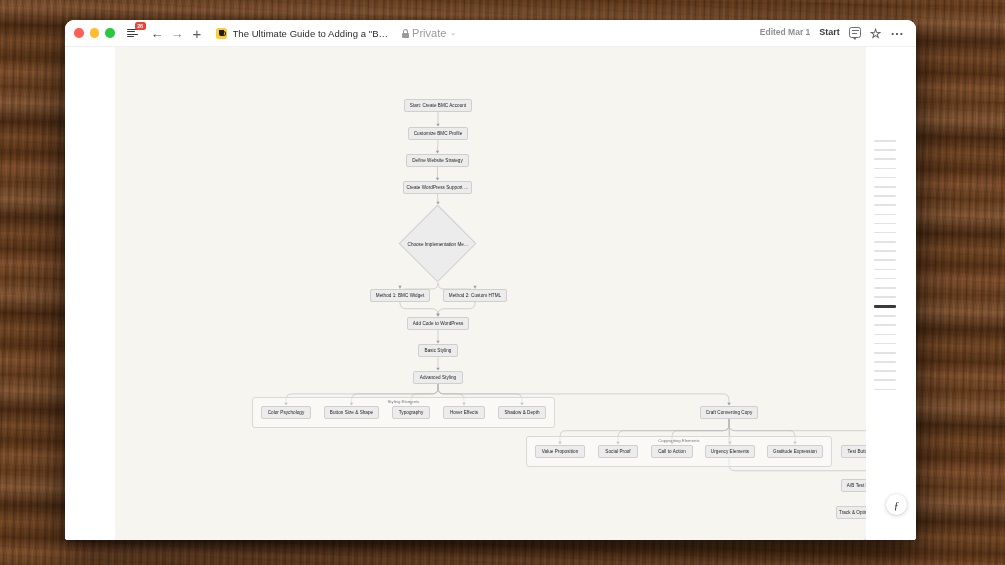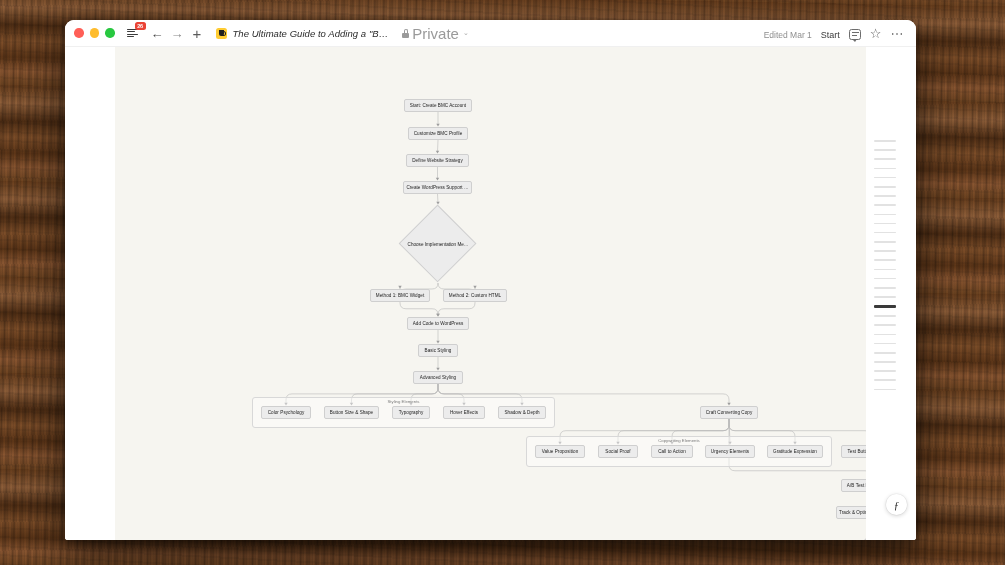--- a/index.html
+++ b/index.html
@@ -74,32 +74,32 @@
     background: #ffcc33; margin-left: 7px; margin-right: 6px;
     display: flex; align-items: center; justify-content: center;
     flex: none;
   }
   .favicon .cup { width:5px; height:6px; background:#1f1f1f; border-radius:0 0 2px 2px; position:relative; }
   .favicon .cup:after { content:""; position:absolute; right:-2.2px; top:1px; width:2.4px; height:2.6px;
                         border:1px solid #1f1f1f; border-left:none; border-radius:0 3px 3px 0; }
 
   .doc-title {
     font-size: 9.5px; color: #2b2b2b; white-space: nowrap;
-    overflow: hidden; max-width: 210px; letter-spacing: .05px; font-style: italic;
+    overflow: hidden; max-width: 210px; letter-spacing: .05px;
   }
   .privacy { display:flex; align-items:center; gap:3px; margin-left: 14px; color:#9a9a9a; }
   .lock-ico { width: 7px; height: 9px; position: relative; flex:none; }
   .lock-ico .body { position:absolute; bottom:0; width:7px; height:5px; background:#9a9a9a; border-radius:1px; }
   .lock-ico .shackle { position:absolute; top:0; left:1.4px; width:4.2px; height:4.4px;
                        border:1.1px solid #9a9a9a; border-bottom:none; border-radius:3px 3px 0 0; }
-  .privacy-label { font-size: 15px; }
+  .privacy-label { font-size: 11px; }
   .chev { font-size: 7px; color:#a8a8a8; margin-left:1px; }
 
   .tb-spacer { flex: 1; }
-  .tb-right { display: flex; align-items: flex-end; gap: 9px; padding-right: 3px; }
+  .tb-right { display: flex; align-items: flex-start; gap: 9px; padding-right: 3px; font-weight: bold; }
   .edited { font-size: 8.5px; color: #8e8e8e; }
   .share { font-size: 9px; color: #3a3a3a; }
   .cmt-ico { width: 12px; height: 11px; border: 1.2px solid #6d6d6d; border-radius: 2.5px; position: relative; }
   .cmt-ico:after { content:""; position:absolute; left:2.5px; bottom:-3.6px; width:0;height:0;
                    border-left:3px solid transparent; border-right:2px solid transparent; border-top:3.6px solid #6d6d6d; }
   .cmt-ico i { position:absolute; left:2px; height:1px; background:#6d6d6d; }
   .cmt-ico i:nth-child(1){ top:2.6px; width:7px; }
   .cmt-ico i:nth-child(2){ top:5.2px; width:5px; }
   .star { font-size: 13px; color: #5c5c5c; line-height: 1; }
   .dots { font-size: 13px; color: #5c5c5c; letter-spacing: .5px; line-height: 1; }

